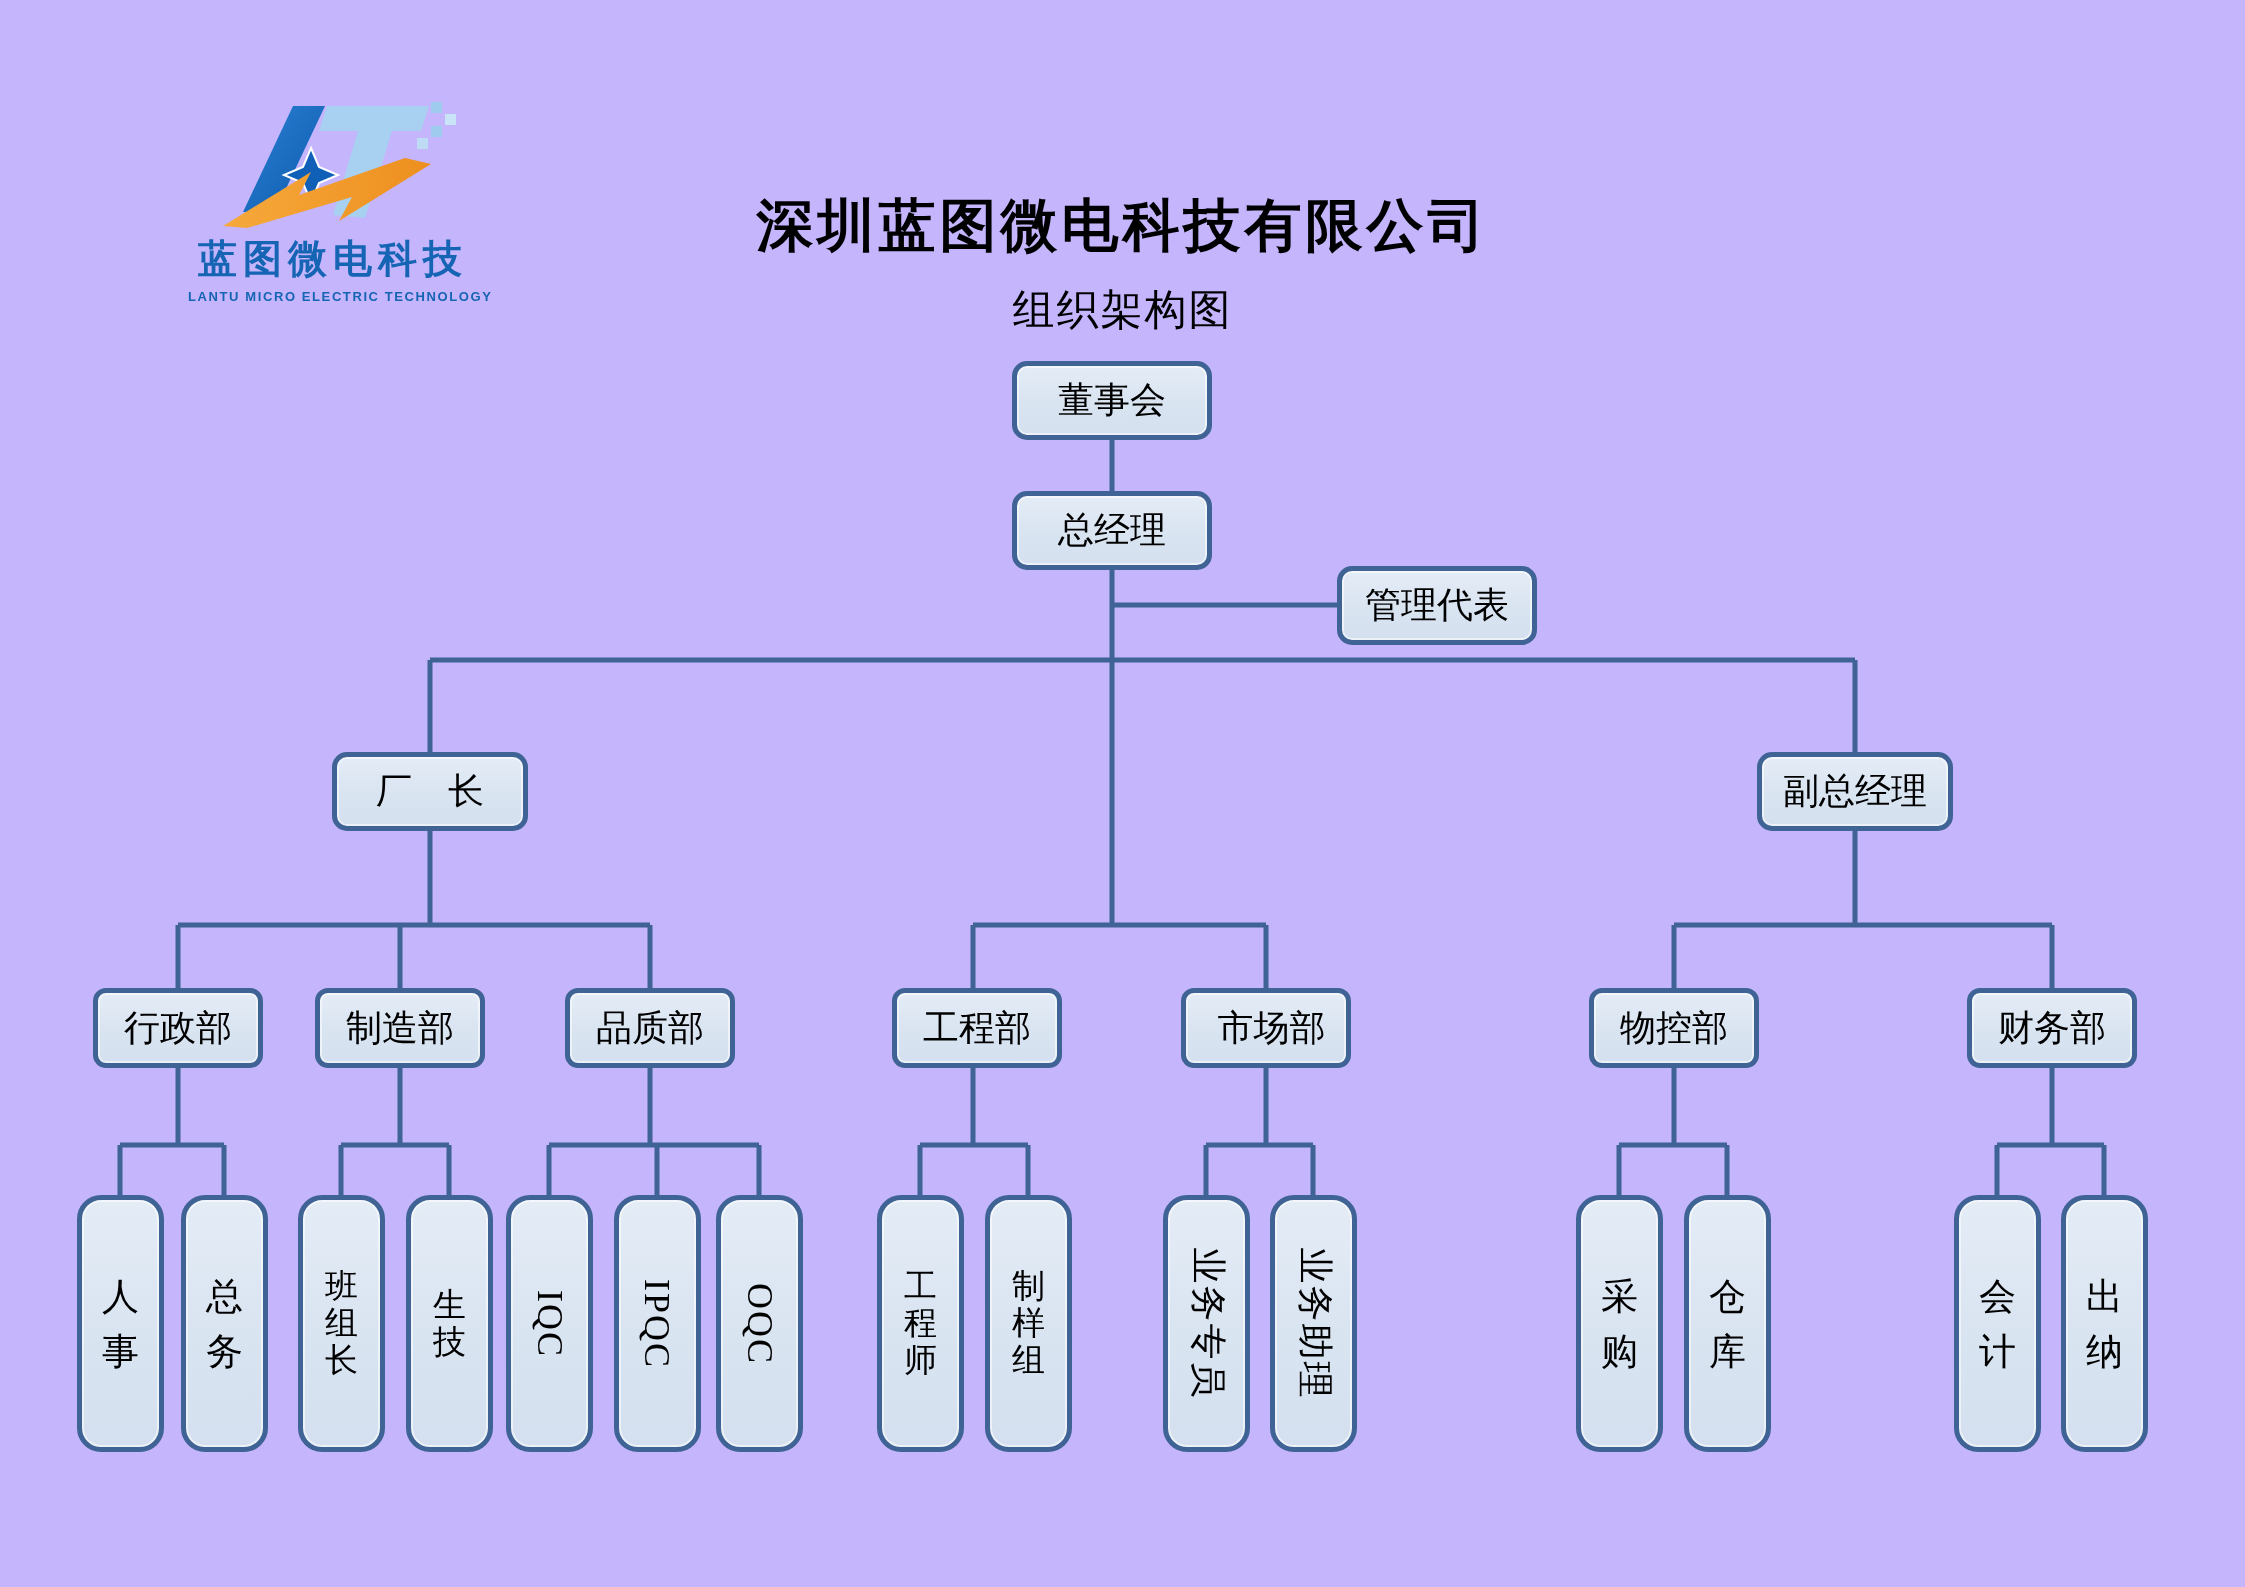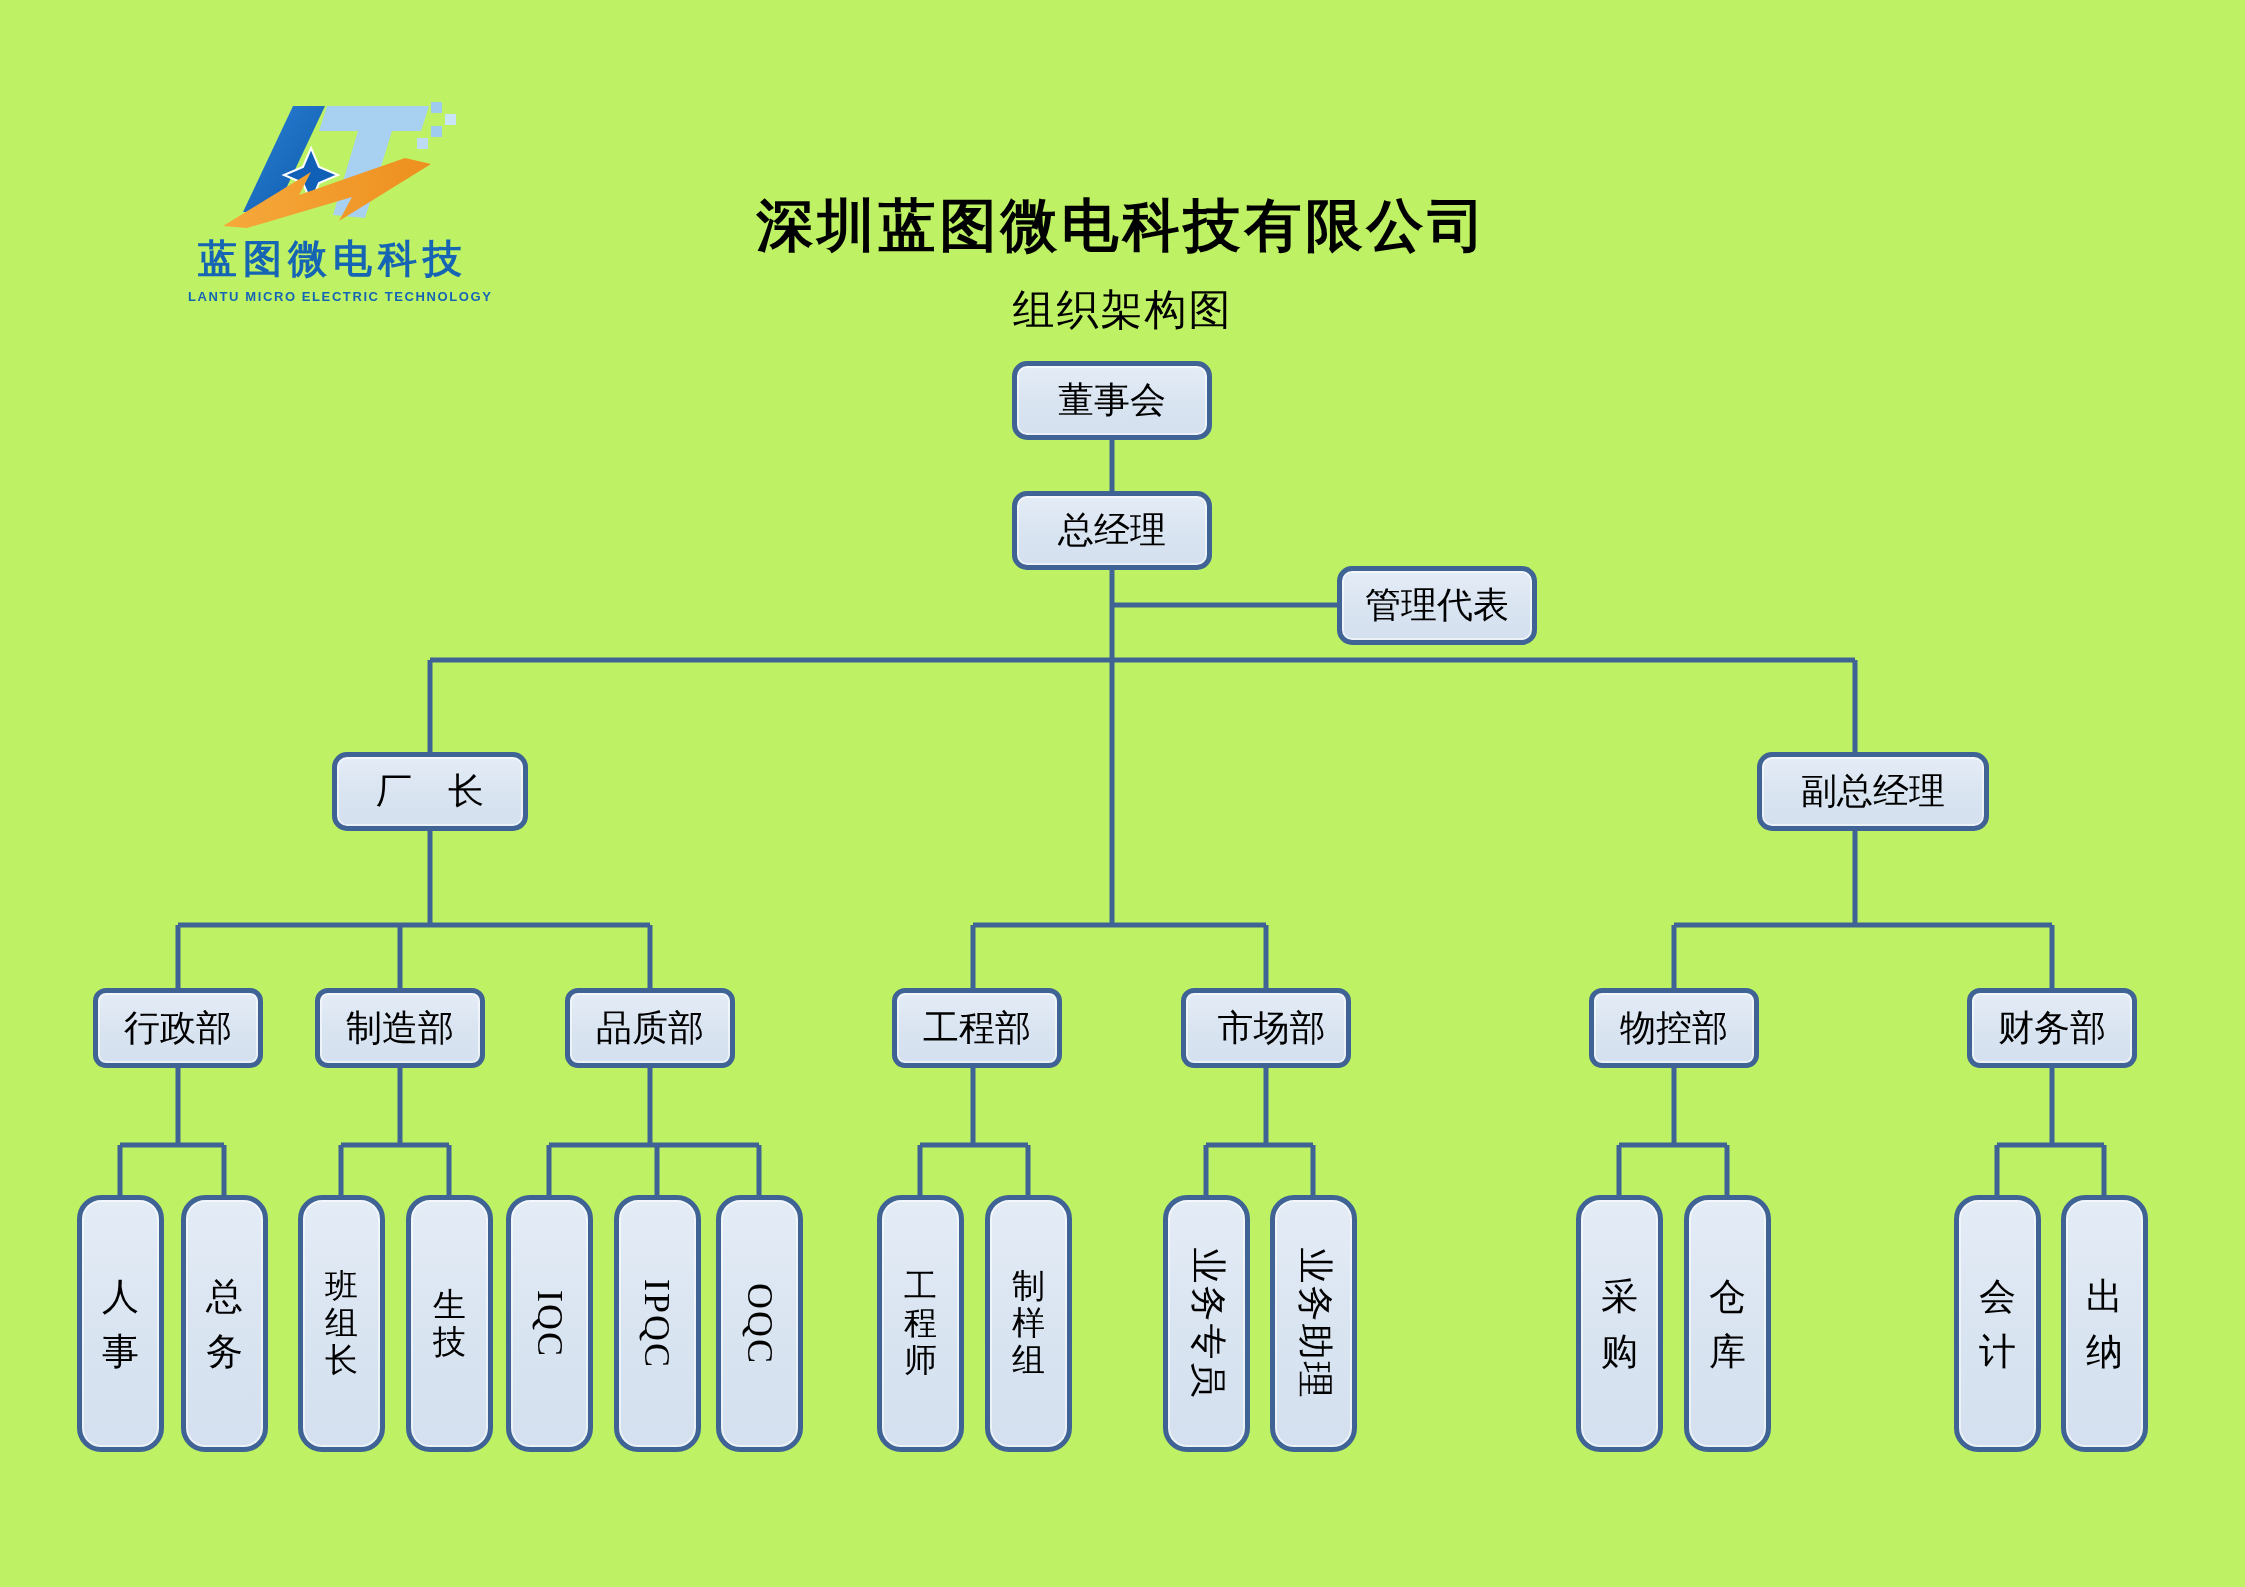--- a/index.html
+++ b/index.html
@@ -1,17 +1,17 @@
 <!DOCTYPE html>
 <html><head>
 <meta charset="utf-8">
 <style>
   html,body{margin:0;padding:0;background:#ffffff;}
   .canvas{
-    position:relative;width:2245px;height:1587px;background:#bef264;overflow:hidden;
+    position:relative;width:2245px;height:1587px;background:#c4b5fd;overflow:hidden;
     font-family:"Liberation Serif","DejaVu Serif",serif;color:#000;
   }
   
   .title{
     position:absolute;left:0;top:188px;width:2245px;text-align:center;
     font-size:57px;font-weight:bold;letter-spacing:4px;
   }
   .subtitle{
     position:absolute;left:0;top:282px;width:2245px;text-align:center;
     font-size:42px;letter-spacing:2px;
@@ -116,21 +116,21 @@
     </div>
   <div class="node top" style="left:1012px;top:491px;">
       <span>总经理</span>
     </div>
   <div class="node top" style="left:1337px;top:566px;">
       <span>管理代表</span>
     </div>
   <div class="node top" style="left:332px;top:752px;width:196px;">
       <span>厂　长</span>
     </div>
-  <div class="node top" style="left:1757px;top:752px;width:232px;">
+  <div class="node top" style="left:1757px;top:752px;width:196px;">
       <span>副总经理</span>
     </div>
 
   <div class="node dept" style="left:93px;top:988px;justify-content:center;">
       <span>行政部</span>
     </div>
   <div class="node dept" style="left:315px;top:988px;">
       <span>制造部</span>
     </div>
   <div class="node dept" style="left:565px;top:988px;">

